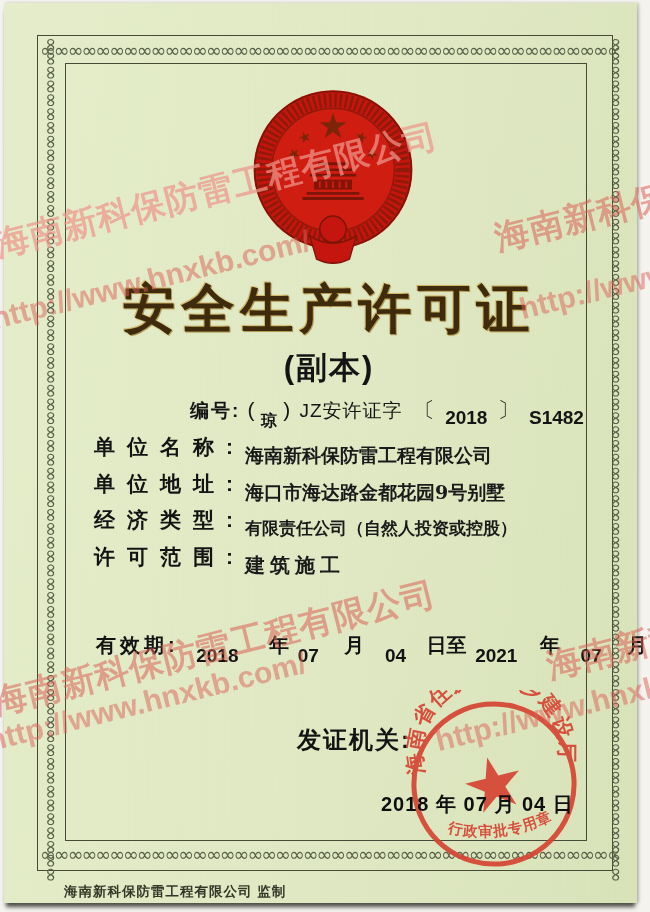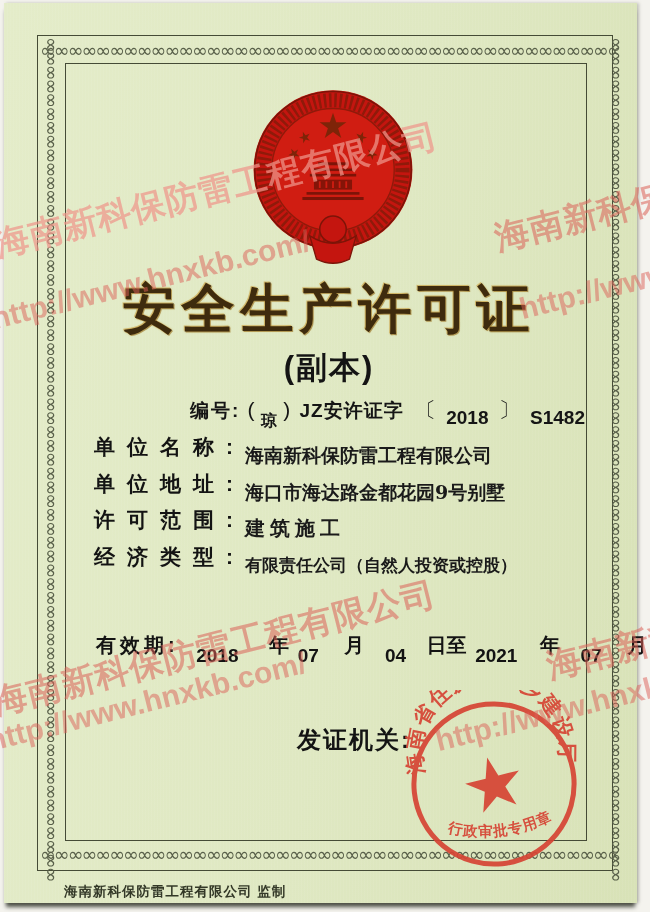--- a/index.html
+++ b/index.html
@@ -27,21 +27,21 @@
          font-size:53px;font-weight:700;letter-spacing:6px;color:#3e2b0e;white-space:nowrap;
          text-shadow:0 0 2px rgba(186,148,58,.9),1px 1px 0 rgba(150,115,40,.65),-1px -1px 0 rgba(210,175,85,.7);}
   .subtitle{position:absolute;top:344px;left:0;width:650px;text-align:center;
          font-size:31px;font-weight:700;letter-spacing:2px;color:#141414;}
   
   .serial{position:absolute;top:393px;left:165px;font-size:19px;color:#151515;white-space:nowrap;z-index:2;}
   .serial span{display:inline-block;}
   .s-label{letter-spacing:2px;margin-right:2px;font-weight:600;margin-left:21px;}
   .s-paren{font-size:21px;}
   .s-prov{font-size:16px;font-weight:700;transform:translateY(9px);margin:0 1px;}
-  .s-series{letter-spacing:1px;margin:0 6px 0 4px;font-weight:700;text-align:right;}
+  .s-series{letter-spacing:1px;margin:0 6px 0 4px;font-weight:400;text-align:right;}
   .s-brkt{font-size:21px;}
   .s-fill{font-weight:700;transform:translateY(7px);margin:0 5px;font-family:"Liberation Sans",sans-serif;}
   
   .fields{position:absolute;top:431px;left:90px;right:40px;z-index:2;}
   .frow{display:flex;align-items:flex-start;height:36.5px;}
   .flabel{flex:0 0 142px;font-size:21px;font-weight:600;color:#131313;white-space:nowrap;line-height:26px;}
   .ls4{letter-spacing:12px;}
   .ls5{letter-spacing:4px;}
   .fvalue{font-family:"DejaVu Serif","Liberation Serif",serif;font-weight:700;color:#1a1a1a;
           font-size:19px;line-height:24px;transform:translateY(9px);white-space:nowrap;}
@@ -141,26 +141,26 @@
     <div class="fields">
       <div class="frow">
         <span class="flabel ls4">单位名称:</span>
         <span class="fvalue">海南新科保防雷工程有限公司</span>
       </div>
       <div class="frow">
         <span class="flabel ls4">单位地址:</span>
         <span class="fvalue">海口市海达路金都花园9号别墅</span>
       </div>
       <div class="frow">
+        <span class="flabel ls4">经济类型:</span>
+        <span class="fvalue v-econ">有限责任公司（自然人投资或控股）</span>
+      </div>
+      <div class="frow">
         <span class="flabel ls4">许可范围:</span>
         <span class="fvalue v-scope">建筑施工</span>
-      </div>
-      <div class="frow">
-        <span class="flabel ls4">经济类型:</span>
-        <span class="fvalue v-econ">有限责任公司（自然人投资或控股）</span>
       </div>
     </div>
 
     <div class="validity">
       <span class="v-label">有效期:</span>
       <span class="v-num">2018</span>
       <span class="v-unit g25">年</span>
       <span class="v-num g3">07</span>
       <span class="v-unit g20">月</span>
       <span class="v-num g5">04</span>
@@ -185,20 +185,21 @@
         <use href="#star5" fill="#d64434" transform="translate(100,102) scale(32) rotate(-8)"></use>
         <text fill="#d64434" font-size="23" font-weight="700" letter-spacing="2" font-family="Liberation Sans, sans-serif">
           <textPath href="#sealTopArc" startOffset="2">海南省住房和城乡建设厅</textPath>
         </text>
         <text fill="#d64434" font-size="16" font-weight="700" letter-spacing="1" font-family="Liberation Sans, sans-serif">
           <textPath href="#sealBotArc" startOffset="4">行政审批专用章</textPath>
         </text>
       </g>
     </svg>
 
+    <div class="issue-date">2018 年 07 月 04 日</div>
 
     <div class="footer-note">海南新科保防雷工程有限公司 监制</div>
 
     <div class="wm wm-company wm1">海南新科保防雷工程有限公司</div>
     <div class="wm wm-url     wm2">http://www.hnxkb.com/</div>
     <div class="wm wm-company wm3">海南新科保防雷工程有限公司</div>
     <div class="wm wm-url     wm4">http://www.hnxkb.com/</div>
     <div class="wm wm-company wm5">海南新科保防雷工程有限公司</div>
     <div class="wm wm-url     wm6">http://www.hnxkb.com/</div>
     <div class="wm wm-company wm7">海南新科保防雷工程有限公司</div>

